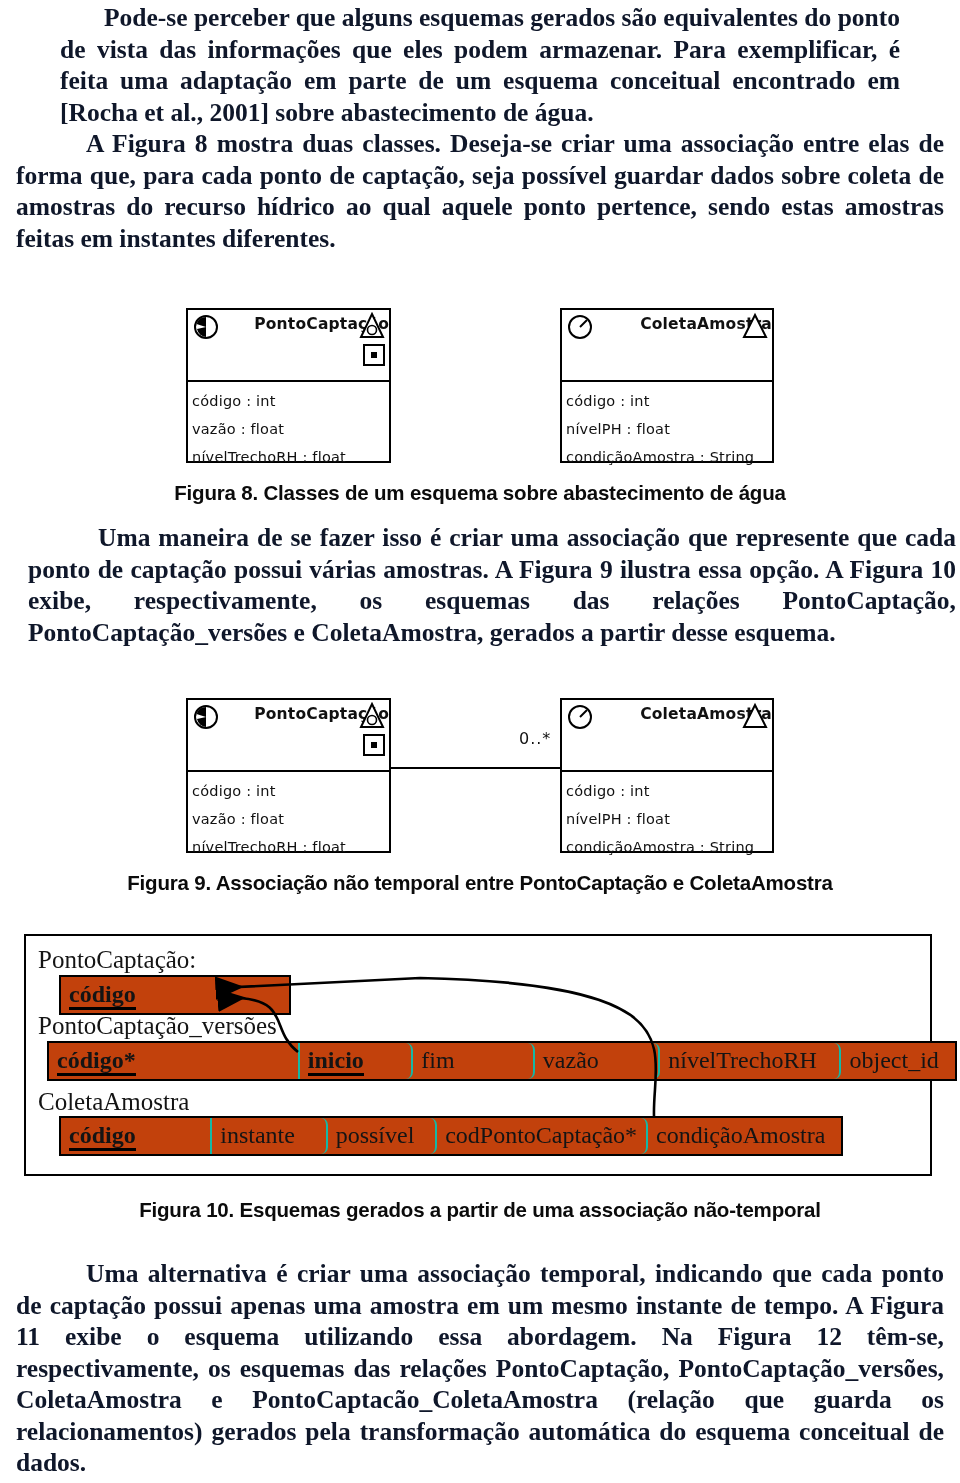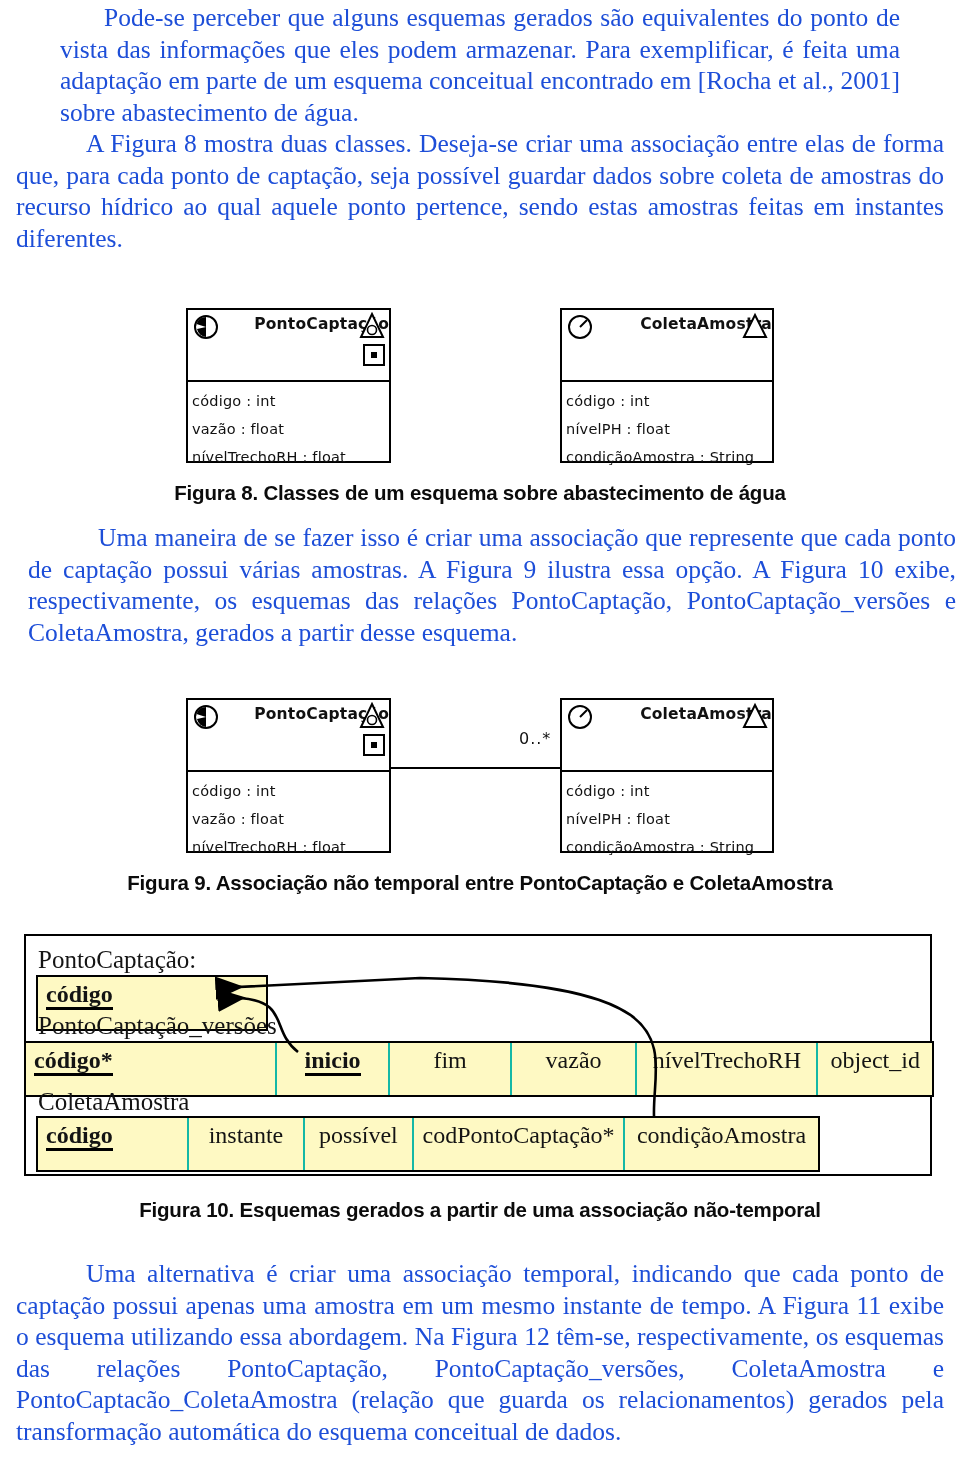--- a/index.html
+++ b/index.html
@@ -15,21 +15,22 @@
     color: #000000;
     overflow: hidden;
   }
 
   
   .para {
     position: absolute;
     font-size: 25.5px;
     line-height: 31.5px;
     text-align: justify;
-    color: #1d4ed8;
+    color: #0f172a;
+    font-weight: bold;
   }
   .para .indent { display: inline-block; width: 44px; }
 
   
   .caption {
     position: absolute;
     width: 960px;
     text-align: center;
     font-family: "Liberation Sans", "DejaVu Sans", sans-serif;
     font-weight: bold;
@@ -114,36 +115,37 @@
     position: absolute;
     font-size: 25px;
     line-height: 25px;
     color: #141414;
     white-space: nowrap;
   }
   .rel-table {
     position: absolute;
     border: 2px solid #000;
     box-sizing: border-box;
-    background: #fef9c3;
+    background: #c2410c;
     display: flex;
-    height: 56px;
+    height: 40px;
+    margin-left: 23px;
   }
   .rel-table .cell {
     border-right: 2px solid #14b8a6;
     box-sizing: border-box;
     font-size: 24px;
     line-height: 34px;
     color: #141414;
     padding: 0 8px;
     white-space: nowrap;
     overflow: visible;
   }
   .rel-table .cell:last-child { border-right: none; }
-  .rel-table .cell.center { text-align: center; }
+  .rel-table .cell.center { text-align: left; border-radius: 7px; }
   .rel-table .cell.key {
     font-weight: bold;
   }
   .rel-table .cell.key span.u {
     border-bottom: 3px solid #000;
     padding-bottom: 0px;
   }
   svg.arrows {
     position: absolute;
     left: 0; top: 0;

